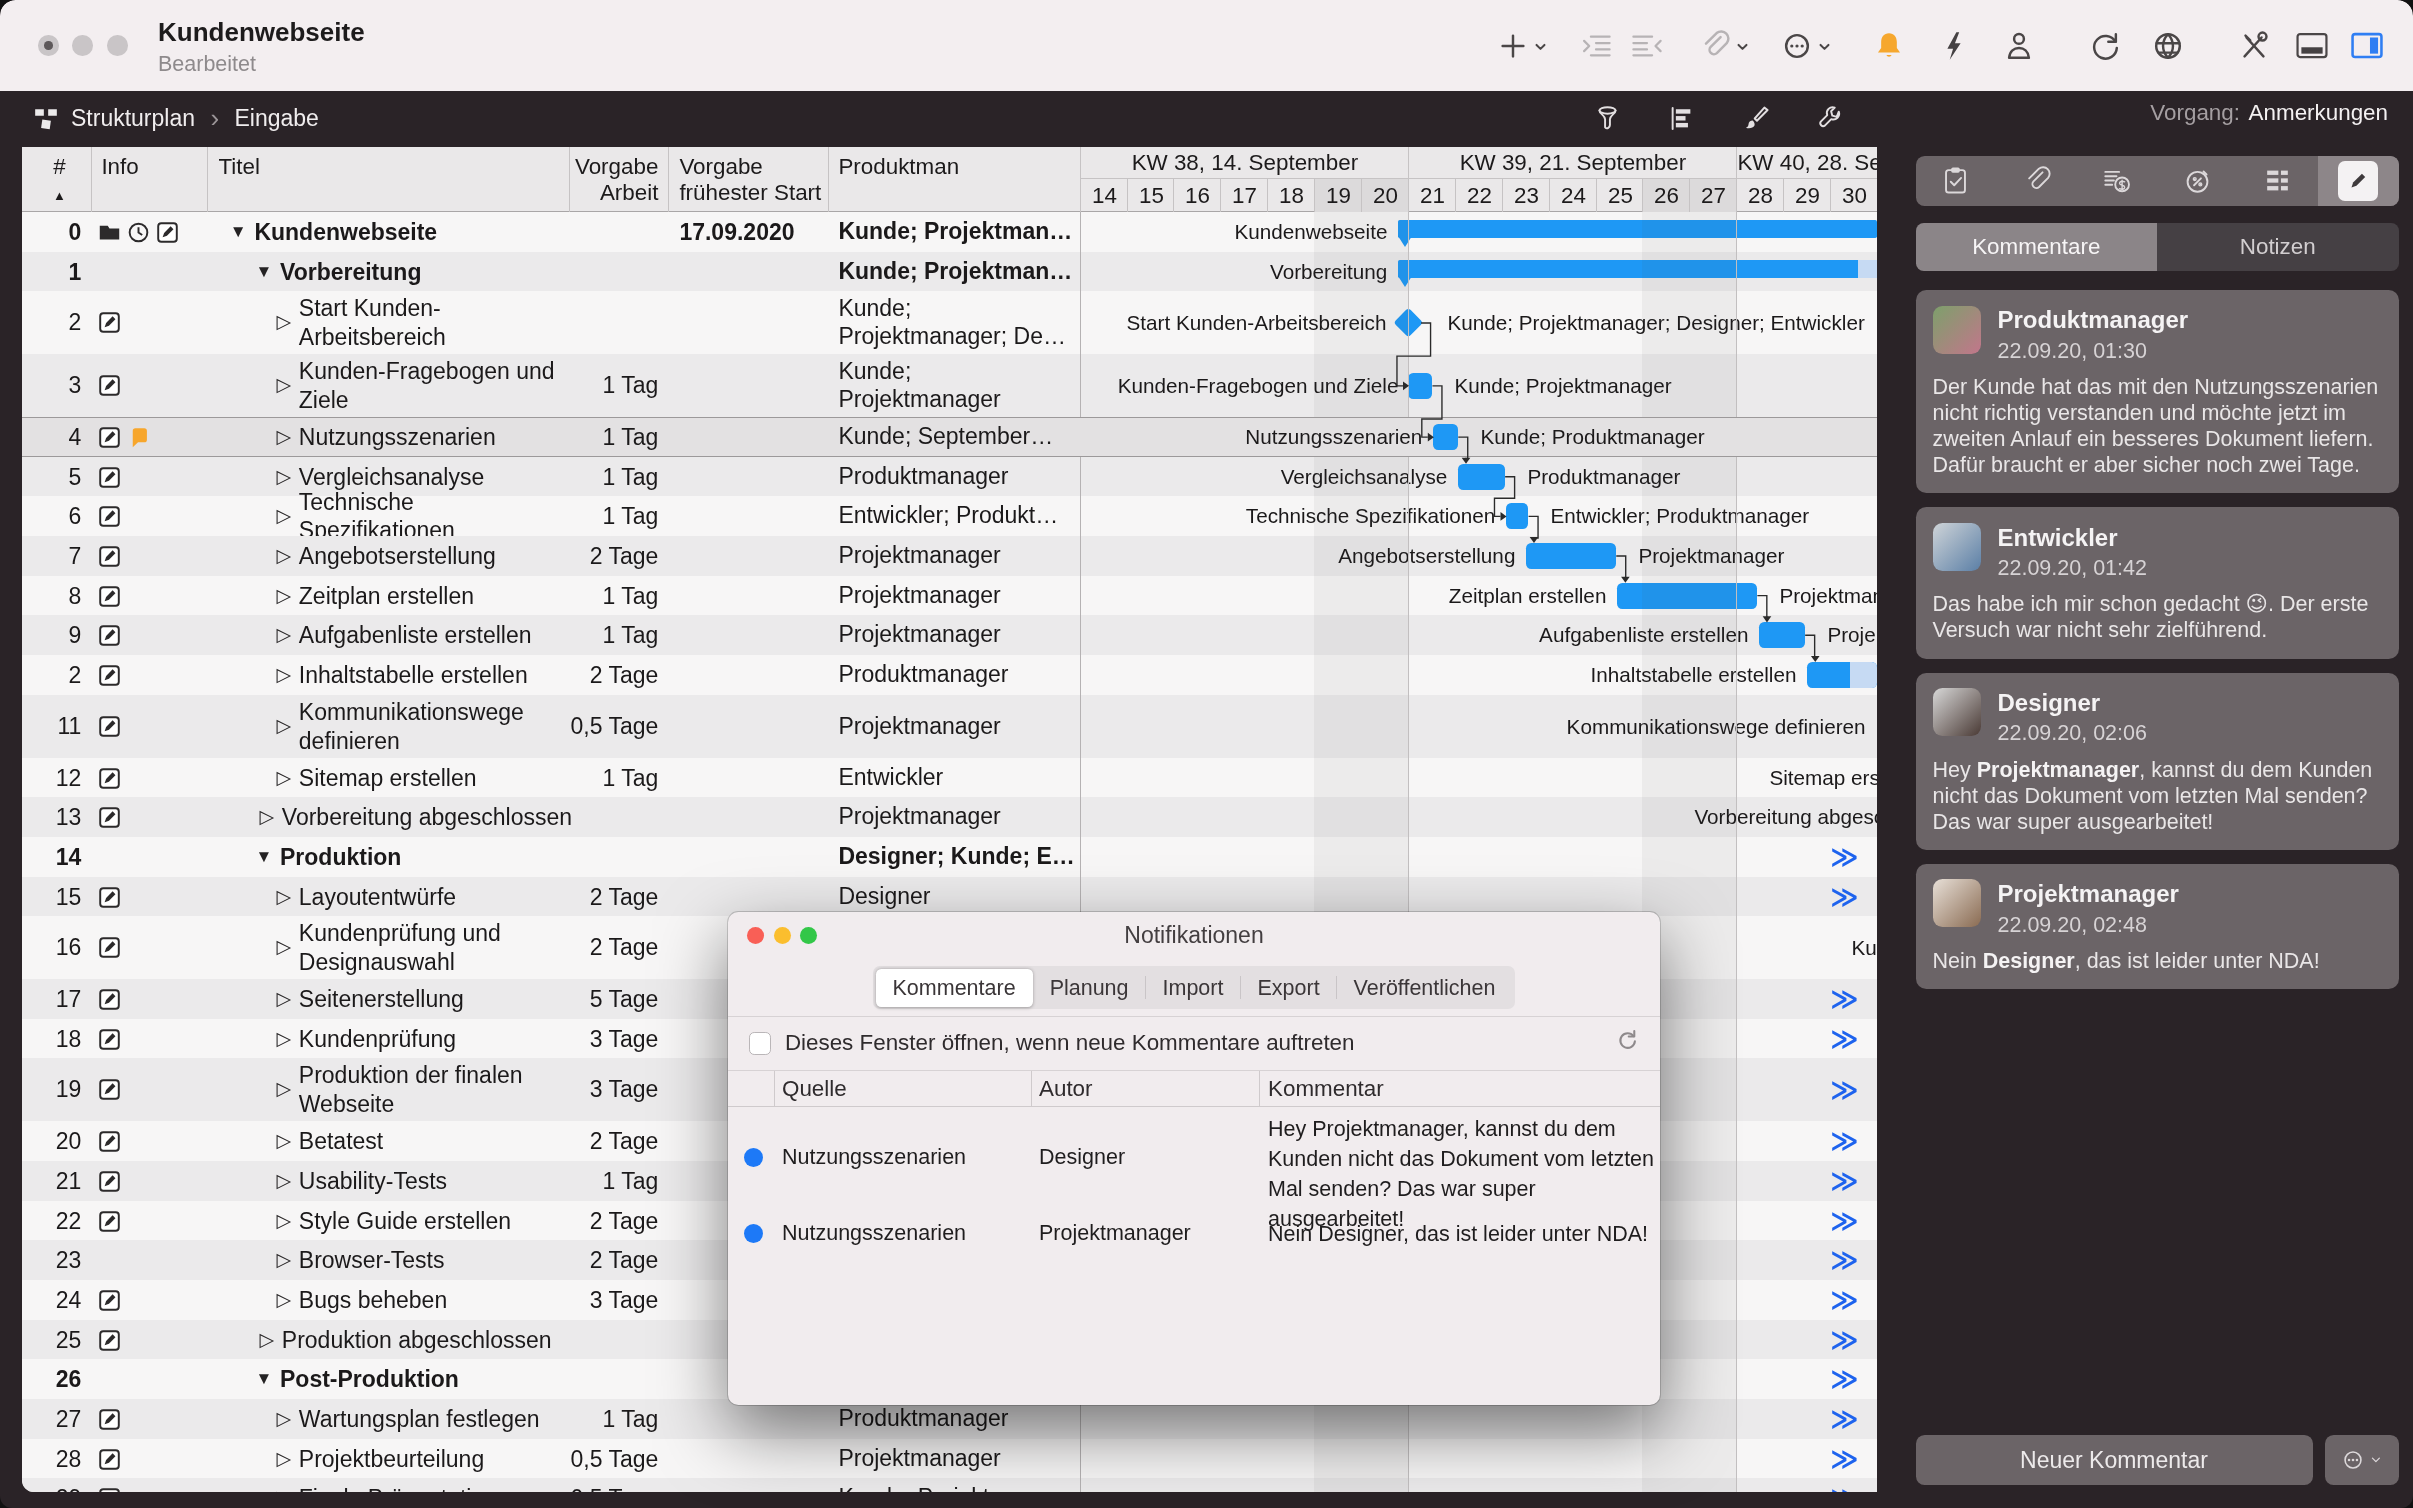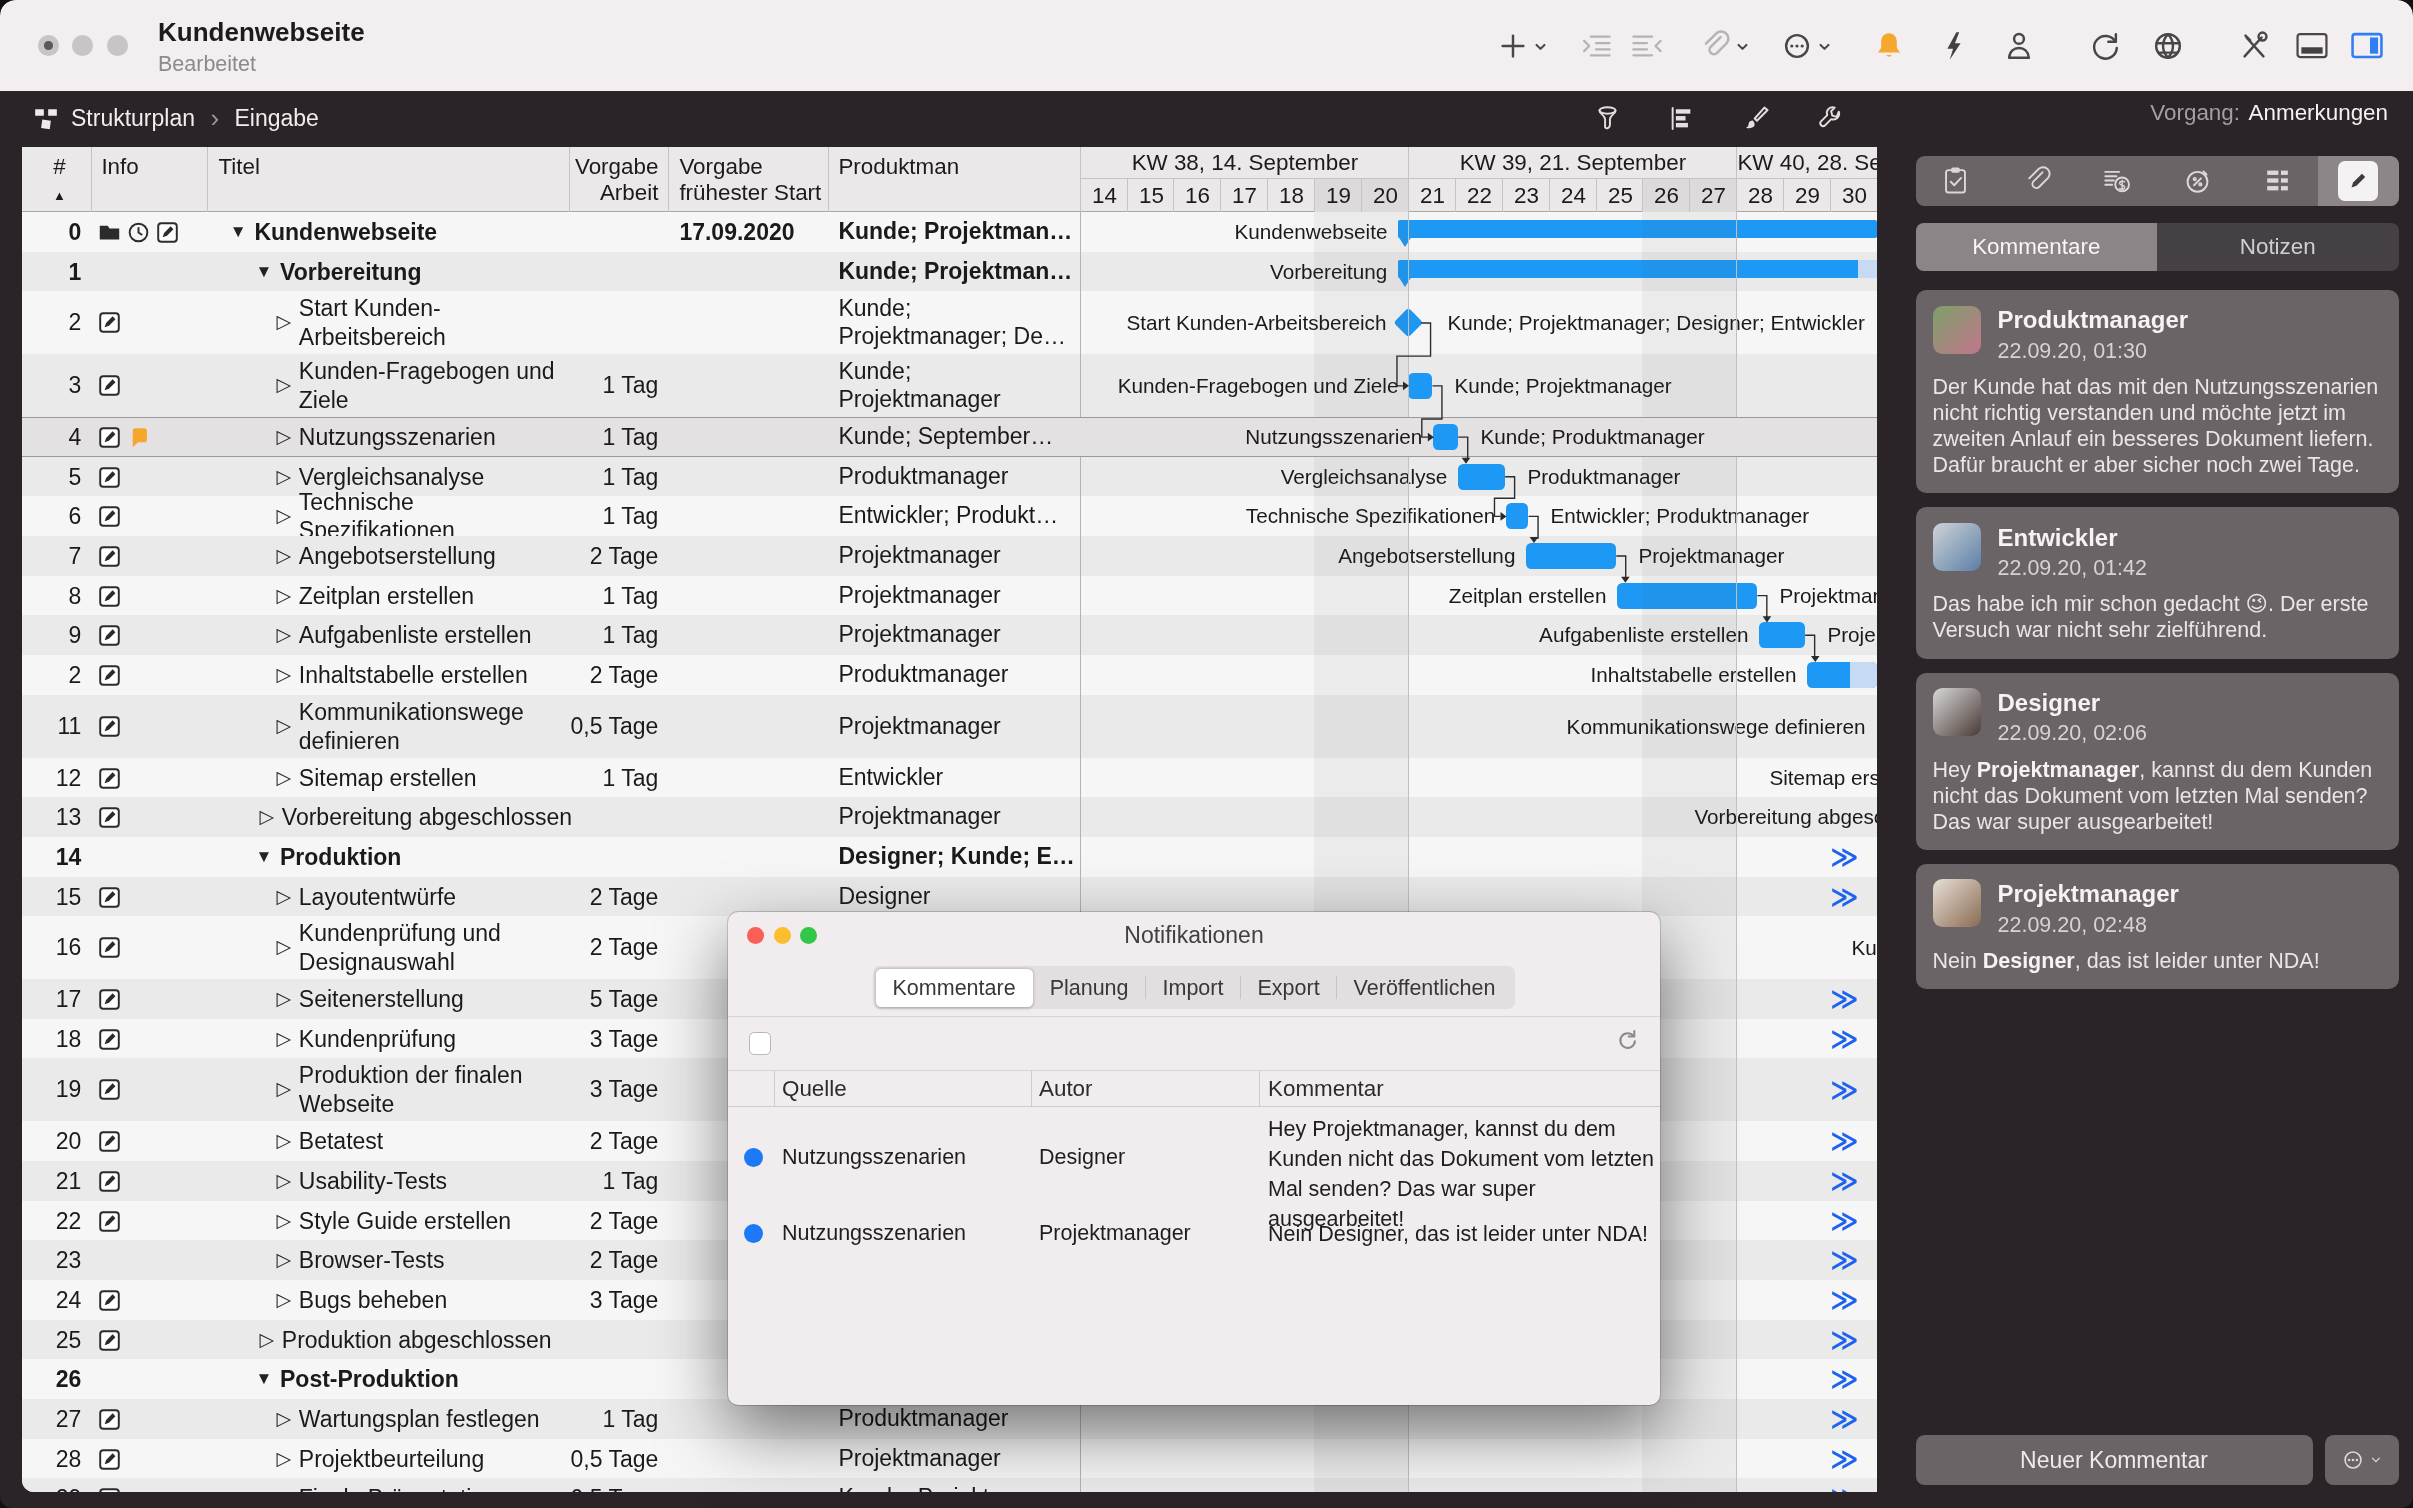--- a/index.html
+++ b/index.html
@@ -1042,20 +1042,21 @@
           <div class="n-seg-item selected">Kommentare</div>
           <div class="n-seg-item">Planung</div>
           <div class="n-seg-item">Import</div>
           <div class="n-seg-item">Export</div>
           <div class="n-seg-item">Veröffentlichen</div>
         </div>
     </div>
     <div class="n-div"></div>
     <div class="n-checkrow">
       <span class="checkbox"></span>
+      <span>Dieses Fenster öffnen, wenn neue Kommentare auftreten</span>
       <span class="n-refresh">
         <svg viewBox="0 0 28 28">
             <path d="M21.5 9.5a8.5 8.5 0 1 0 1.7 6" class="str"></path>
             <path d="M22.5 3.5v6.5H16" class="str"></path>
           </svg>
       </span>
     </div>
     <div class="n-div"></div>
     <div class="n-thead" id="nThead">
         <div class="n-col" style="left:54px">Quelle</div>

